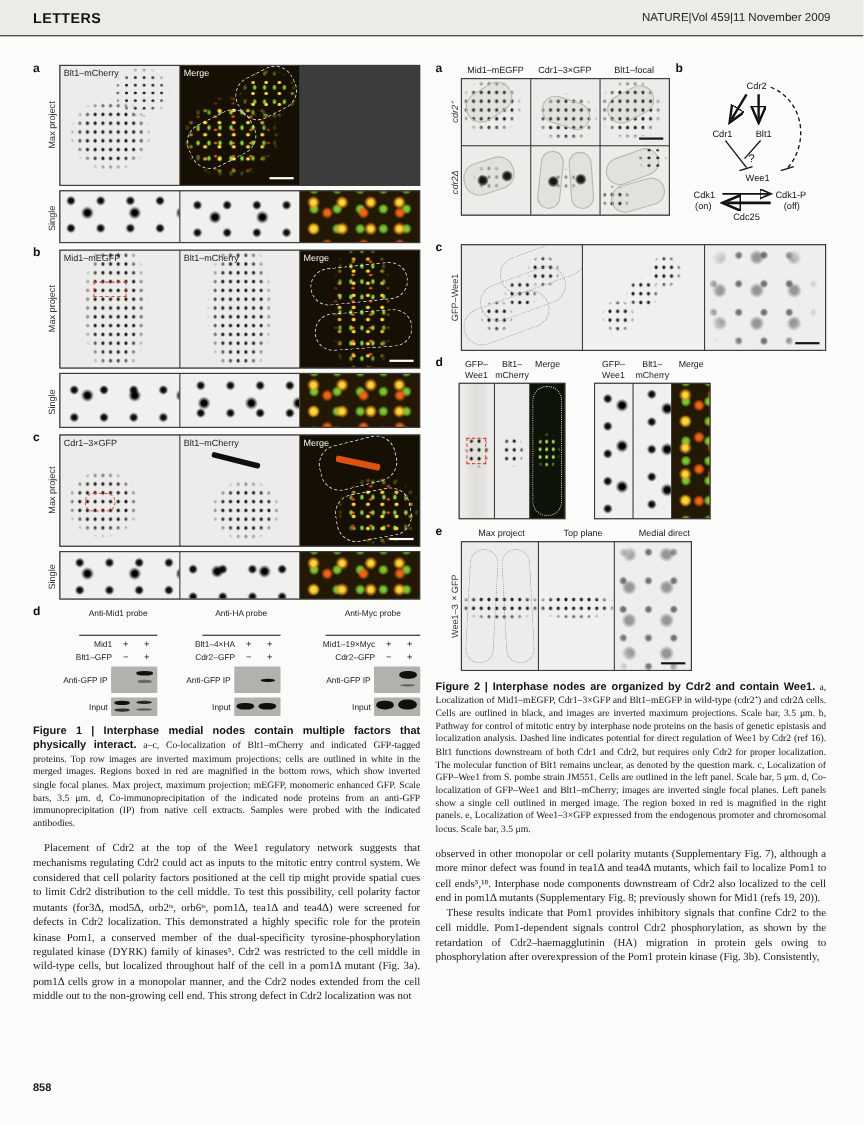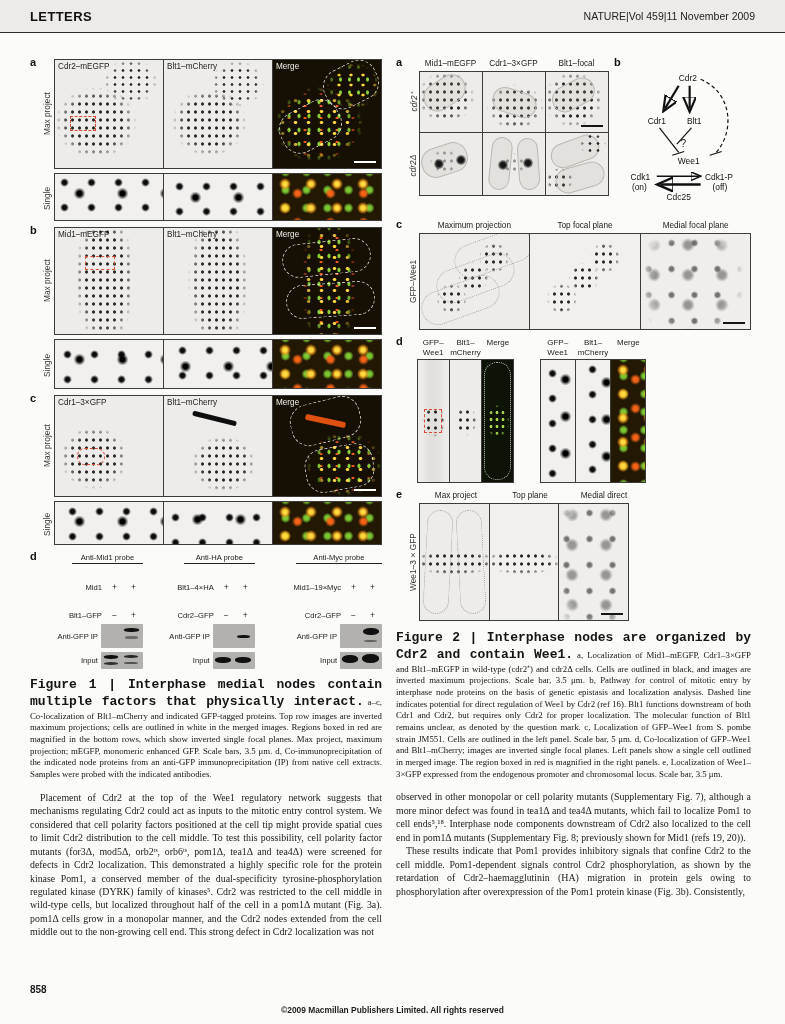--- a/index.html
+++ b/index.html
@@ -95,22 +95,22 @@
 
 .f1row{position:relative;display:flex;padding-left:11px;margin-bottom:5px}
 .f1side{display:flex;flex-direction:column;gap:5px;width:13px}
 .f1imgs{flex:1}
 .prow{display:grid;grid-template-columns:repeat(3,1fr);gap:1px;background:#3c3c3c;border:1px solid #3c3c3c}
 .prow+.prow{margin-top:4px}
 
 
 .f1blots{position:relative;display:flex;gap:9px;padding-left:10px;margin:7px 0 2px}
 .bgrp{flex:1}
-.bhead{font:7.6px "Liberation Sans",sans-serif;text-align:center;border-bottom:1px solid #222;margin-left:32px;padding-bottom:1px;white-space:nowrap}
-.brow{display:flex;align-items:center;margin-top:18px}
+.bhead{font:7.6px "Liberation Sans",sans-serif;text-align:center;border-bottom:1px solid #222;margin-left:32px;padding-bottom:15px;white-space:nowrap}
+.brow{display:flex;align-items:center;margin-top:2px}
 .bname{flex:1;text-align:right;font:7.6px "Liberation Sans",sans-serif;padding-right:3px;white-space:nowrap}
 .bpm{width:19px;text-align:center;font:8.5px "Liberation Sans",sans-serif}
 .gel{position:relative;width:42px;height:24px;background:#b2b1ad;border-radius:1px;overflow:hidden;flex:none}
 .gel.short{height:17px}
 .gelrow{margin-top:4px}
 .bd{position:absolute;background:#101010;border-radius:45%}
 
 
 .f2row1{display:flex;gap:6px;margin-bottom:8px}
 .f2a{position:relative;padding-left:11px;width:212px}
@@ -137,21 +137,21 @@
 .f2d-grp{display:flex;flex-direction:column}
 .f2d-heads{display:grid;grid-template-columns:repeat(3,1fr);font:8px "Liberation Sans",sans-serif;text-align:center;height:21px;line-height:1.25}
 .f2d-heads i{display:block;font-style:normal;white-space:nowrap}
 .f2d-tiles{display:grid;gap:1px;background:#3c3c3c;border:1px solid #3c3c3c;height:124px}
 .f2d-tiles.narrow{grid-template-columns:repeat(3,31px)}
 .f2d-tiles.wide{grid-template-columns:repeat(3,34px)}
 .vstreak{background:linear-gradient(90deg,#edecea 12%,#e4e3e0 30%,#e0dfdc 50%,#e4e3e0 70%,#edecea 88%)}
 
 
 .cap{margin-top:7px;font:8.8px/1.33 "Liberation Serif",serif;text-align:justify;color:#141414}
-.cap b{font-family:Liberation Mono, monospace;font-size:13px}
+.cap b{font-family:Liberation Sans, sans-serif;font-size:10px}
 .bodytxt{margin-top:10px;font:9.9px/1.36 "Liberation Serif",serif;text-align:justify}
 .bodytxt p.ind{text-indent:10px}
 
 
 .ftr{position:absolute;left:0;right:0;bottom:0;height:42px}
 .pageno{position:absolute;left:30px;top:2px;font:bold 10px "Liberation Sans",sans-serif}
 .copy{position:absolute;left:0;right:0;bottom:9px;text-align:center;font:bold 8.4px "Liberation Sans",sans-serif;color:#1d1d1d}
 </style>
 </head>
 <body>
@@ -166,24 +166,20 @@
 <section class="colL">
 
   <div class="f1row" style="--th:110px;--bh:48px">
     <span class="plab">a</span>
     <div class="f1side">
       <span class="vlab" style="height:var(--th)">Max project</span>
       <span class="vlab" style="height:var(--bh)">Single</span>
     </div>
     <div class="f1imgs">
       <div class="prow" style="height:var(--th)">
-        <div class="tile p-light dual" style="--mx:38%;--my:58%;--mw:46%;--mh:40%;--mx2:70%;--my2:20%">
-          <span class="phead">Cdr2–mEGFP</span>
-          <span class="roi" style="left:14%;top:52%;width:26px;height:15px"></span>
-        </div>
         <div class="tile p-light dual" style="--mx:42%;--my:58%;--mw:42%;--mh:38%;--mx2:68%;--my2:22%">
           <span class="phead">Blt1–mCherry</span>
         </div>
         <div class="tile p-dark dual" style="--mx:42%;--my:60%;--mx2:74%;--my2:24%">
           <span class="phead w">Merge</span>
           <span class="olw" style="left:6%;top:42%;width:58%;height:40%;transform:rotate(-27deg)"></span>
           <span class="olw" style="left:46%;top:4%;width:52%;height:38%;transform:rotate(-27deg)"></span>
           <span class="sbw"></span>
         </div>
       </div>
@@ -425,25 +421,20 @@
         <text x="107" y="135" text-anchor="middle">(off)</text>
         <line x1="38" y1="120" x2="84" y2="120" stroke-width="1.6" marker-end="url(#ah)"></line>
         <line x1="86" y1="129" x2="42" y2="129" stroke-width="2.6" marker-end="url(#ah)"></line>
         <text x="62" y="146" text-anchor="middle">Cdc25</text>
       </svg>
     </div>
   </div>
 
   <div class="f2c">
     <span class="plab">c</span>
-    <div class="f2heads">
-      <span>Maximum projection</span>
-      <span>Top focal plane</span>
-      <span>Medial focal plane</span>
-    </div>
     <div class="f2main">
       <span class="vlab" style="height:97px">GFP–Wee1</span>
       <div class="f2tiles">
         <div class="tile p-light diag">
           <span class="old" style="left:0;top:52%;width:74%;height:36%;transform:rotate(-20deg)"></span>
           <span class="old" style="left:14%;top:28%;width:74%;height:36%;transform:rotate(-20deg)"></span>
           <span class="old" style="left:30%;top:2%;width:74%;height:36%;transform:rotate(-20deg)"></span>
         </div>
         <div class="tile p-light diag" style="background:#f1f0ee"></div>
         <div class="tile p-gblob" style="--mx:46%;--my:50%;--mw:52%;--mh:70%">
@@ -532,14 +523,13 @@
   <div class="bodytxt">
     <p>observed in other monopolar or cell polarity mutants (Supplementary Fig. 7), although a more minor defect was found in tea1Δ and tea4Δ mutants, which fail to localize Pom1 to cell ends⁵,¹⁸. Interphase node components downstream of Cdr2 also localized to the cell end in pom1Δ mutants (Supplementary Fig. 8; previously shown for Mid1 (refs 19, 20)).</p>
     <p class="ind">These results indicate that Pom1 provides inhibitory signals that confine Cdr2 to the cell middle. Pom1-dependent signals control Cdr2 phosphorylation, as shown by the retardation of Cdr2–haemagglutinin (HA) migration in protein gels owing to phosphorylation after overexpression of the Pom1 protein kinase (Fig. 3b). Consistently,</p>
   </div>
 </section>
 
 </main>
 
 <footer class="ftr">
   <span class="pageno">858</span>
-  <span class="copy">©2009 Macmillan Publishers Limited. All rights reserved</span>
 </footer>
 
 </body></html>

